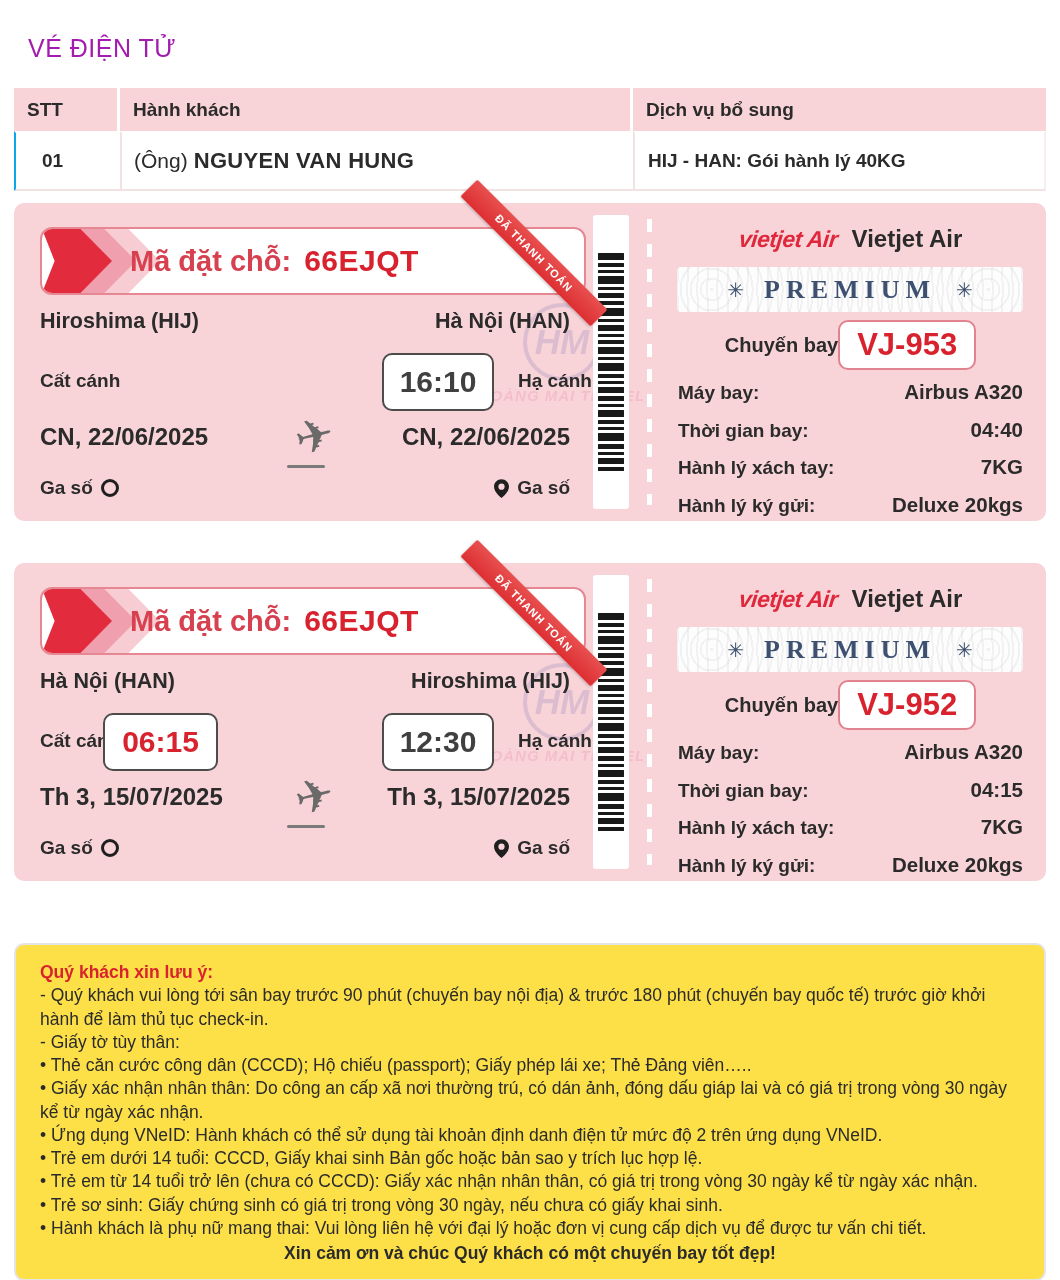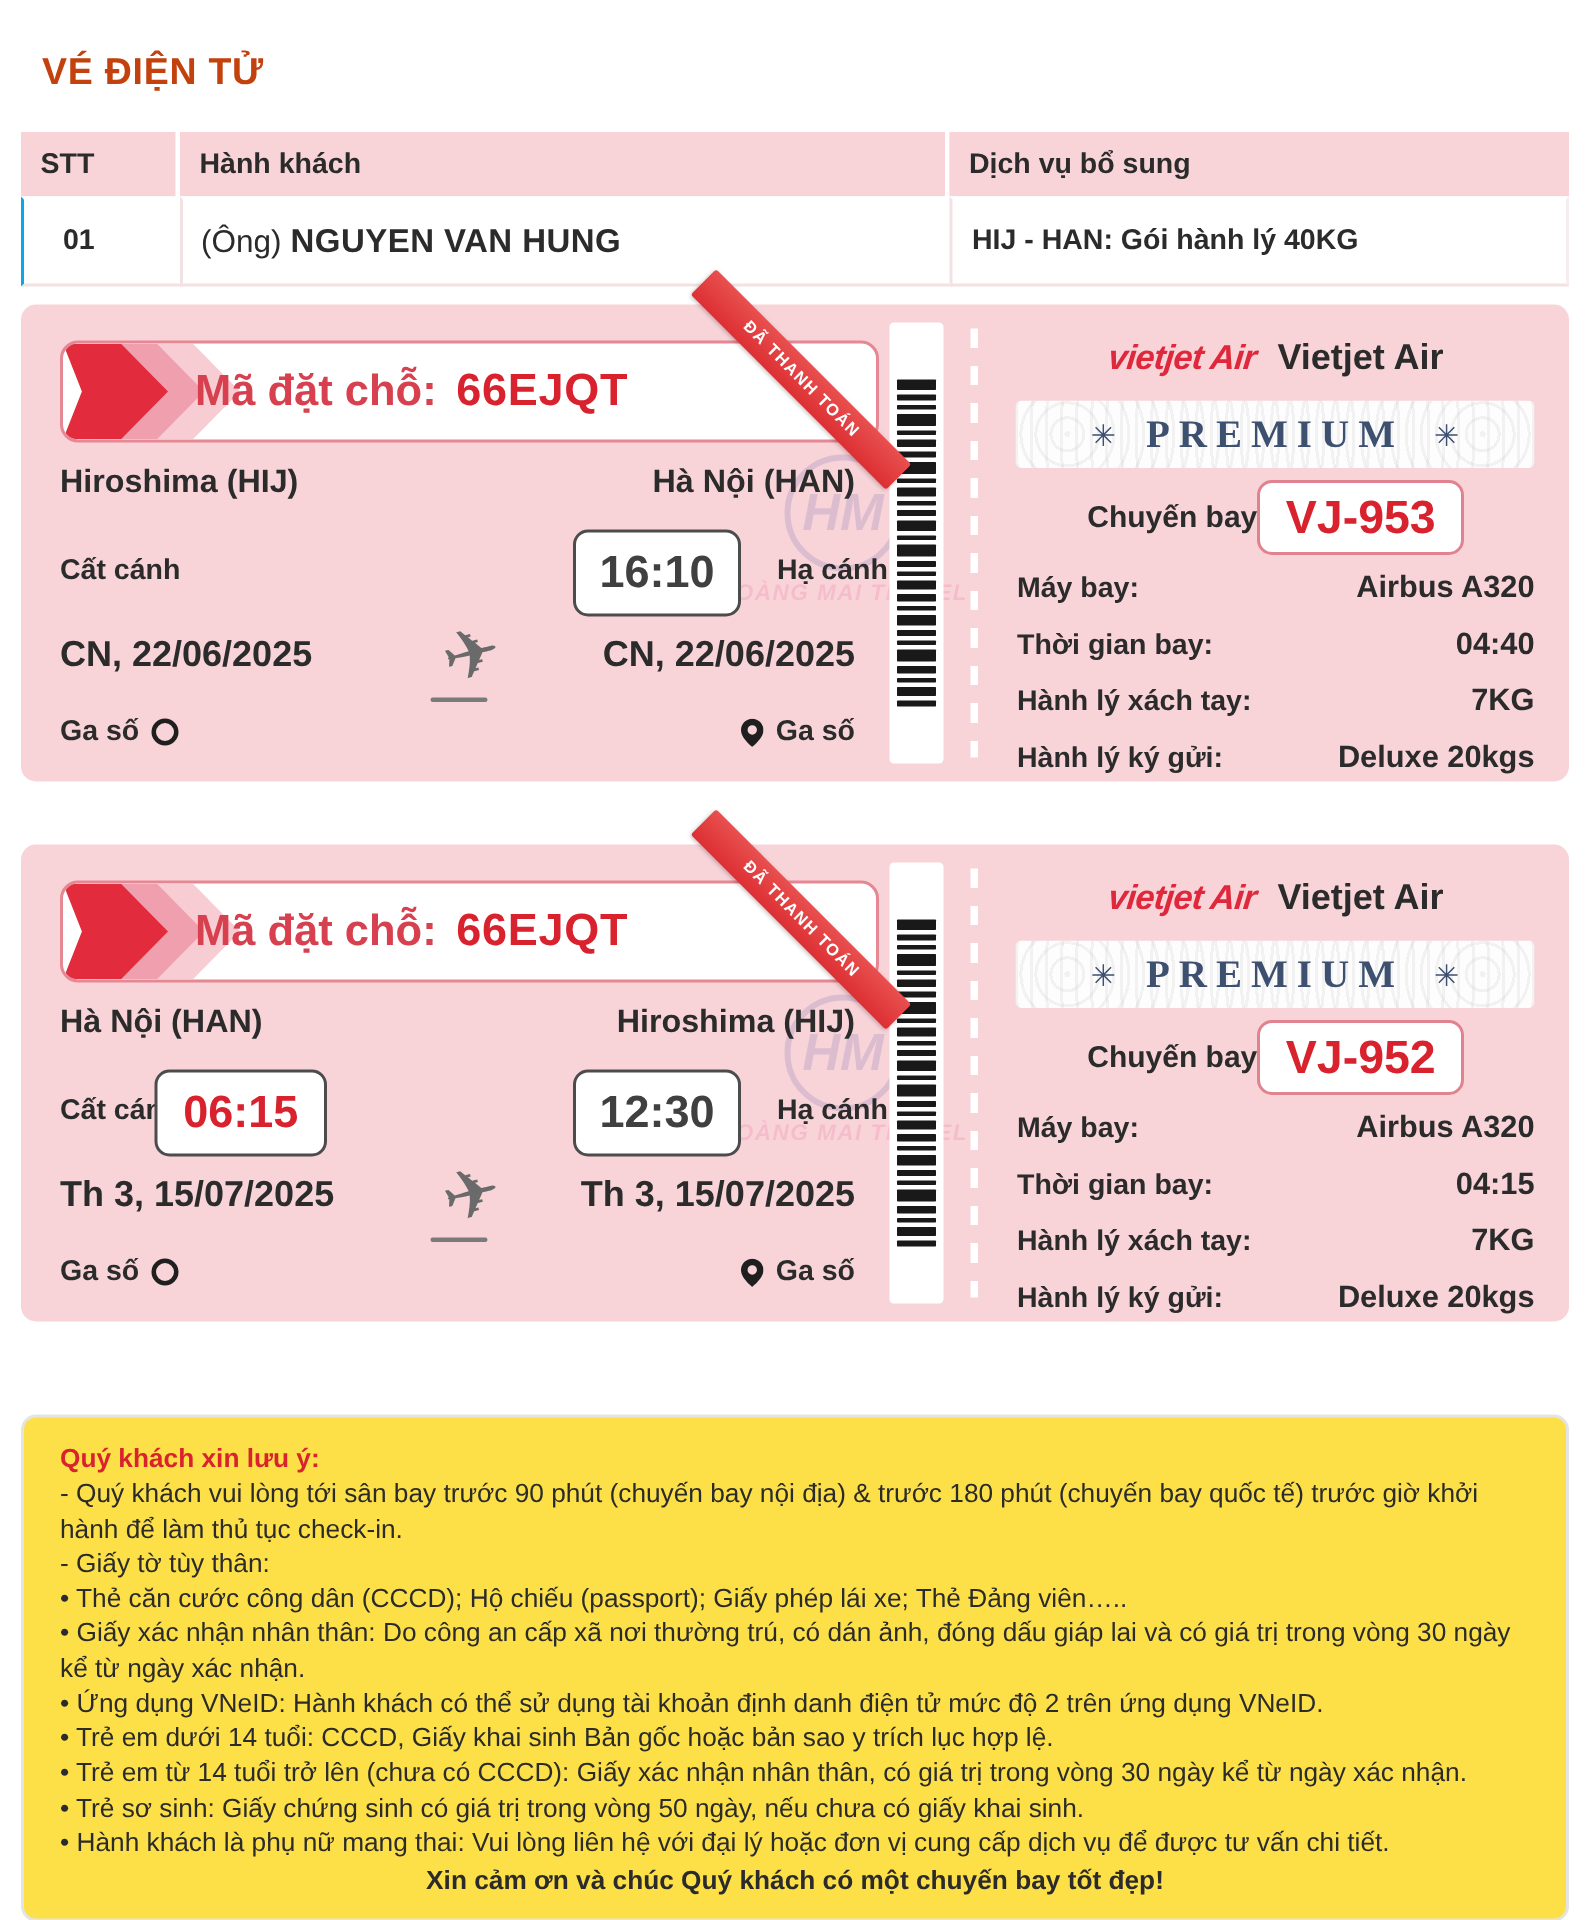--- a/index.html
+++ b/index.html
@@ -1,21 +1,21 @@
 <!DOCTYPE html>
 <html><head>
 <meta charset="utf-8">
 <style>
   html,body{margin:0;padding:0;}
   body{
     width:1060px;height:1280px;position:relative;background:#ffffff;
     font-family:"Liberation Sans","DejaVu Sans",sans-serif;color:#2b2b2b;
     overflow:hidden;
   }
-  .page-title{position:absolute;left:28px;top:34px;font-size:25px;font-weight:700;color:#c2410c;letter-spacing:.5px;}
+  .page-title{position:absolute;left:28px;top:34px;font-size:25px;font-weight:400;color:#a21caf;letter-spacing:.5px;}
 
   
   .pax-table{position:absolute;left:14px;top:88px;width:1032px;border-collapse:separate;border-spacing:0;}
   .pax-table th{background:#f8d4d8;height:43px;font-size:19px;font-weight:800;text-align:left;padding:0 0 0 13px;border-right:3px solid #fff;vertical-align:middle;}
   .pax-table th:last-child{border-right:none;}
   .pax-table td{background:#fff;height:54px;vertical-align:middle;font-size:19px;border-bottom:2px solid #f3e2e4;border-top:2px solid #fff;}
   .pax-table td{border-left:2px solid #f3e2e4;}
   .pax-table td:first-child{border-left:2px solid #0ea5e9;}
   .pax-table td:last-child{border-right:2px solid #f7ecee;}
   .col-stt{width:106px;} .col-name{width:513px;} .col-svc{width:413px;}
@@ -343,16 +343,16 @@
 
 <div class="notes">
   <p class="note-line notes-title">Quý khách xin lưu ý:</p>
   <p class="note-line">- Quý khách vui lòng tới sân bay trước 90 phút (chuyến bay nội địa) &amp; trước 180 phút (chuyến bay quốc tế) trước giờ khởi hành để làm thủ tục check-in.</p>
   <p class="note-line">- Giấy tờ tùy thân:</p>
   <p class="note-line">• Thẻ căn cước công dân (CCCD); Hộ chiếu (passport); Giấy phép lái xe; Thẻ Đảng viên…..</p>
   <p class="note-line">• Giấy xác nhận nhân thân: Do công an cấp xã nơi thường trú, có dán ảnh, đóng dấu giáp lai và có giá trị trong vòng 30 ngày kể từ ngày xác nhận.</p>
   <p class="note-line">• Ứng dụng VNeID: Hành khách có thể sử dụng tài khoản định danh điện tử mức độ 2 trên ứng dụng VNeID.</p>
   <p class="note-line">• Trẻ em dưới 14 tuổi: CCCD, Giấy khai sinh Bản gốc hoặc bản sao y trích lục hợp lệ.</p>
   <p class="note-line">• Trẻ em từ 14 tuổi trở lên (chưa có CCCD): Giấy xác nhận nhân thân, có giá trị trong vòng 30 ngày kể từ ngày xác nhận.</p>
-  <p class="note-line">• Trẻ sơ sinh: Giấy chứng sinh có giá trị trong vòng 50 ngày, nếu chưa có giấy khai sinh.</p>
+  <p class="note-line">• Trẻ sơ sinh: Giấy chứng sinh có giá trị trong vòng 30 ngày, nếu chưa có giấy khai sinh.</p>
   <p class="note-line">• Hành khách là phụ nữ mang thai: Vui lòng liên hệ với đại lý hoặc đơn vị cung cấp dịch vụ để được tư vấn chi tiết.</p>
   <p class="note-line notes-closing">Xin cảm ơn và chúc Quý khách có một chuyến bay tốt đẹp!</p>
 </div>
 
 </body></html>

